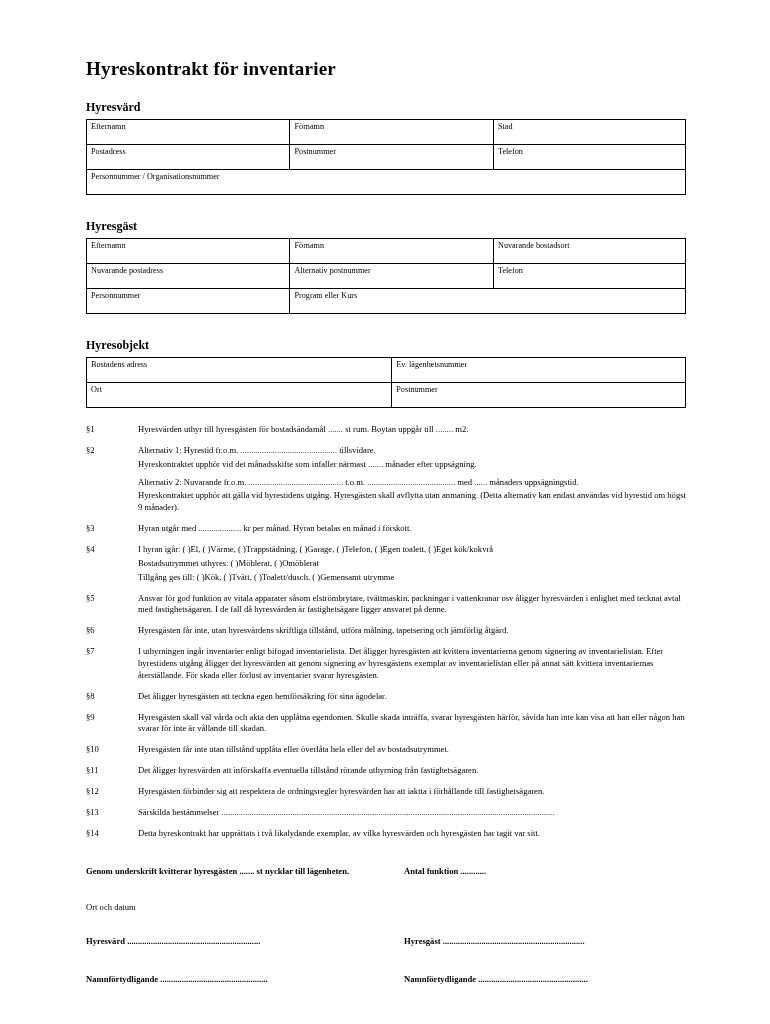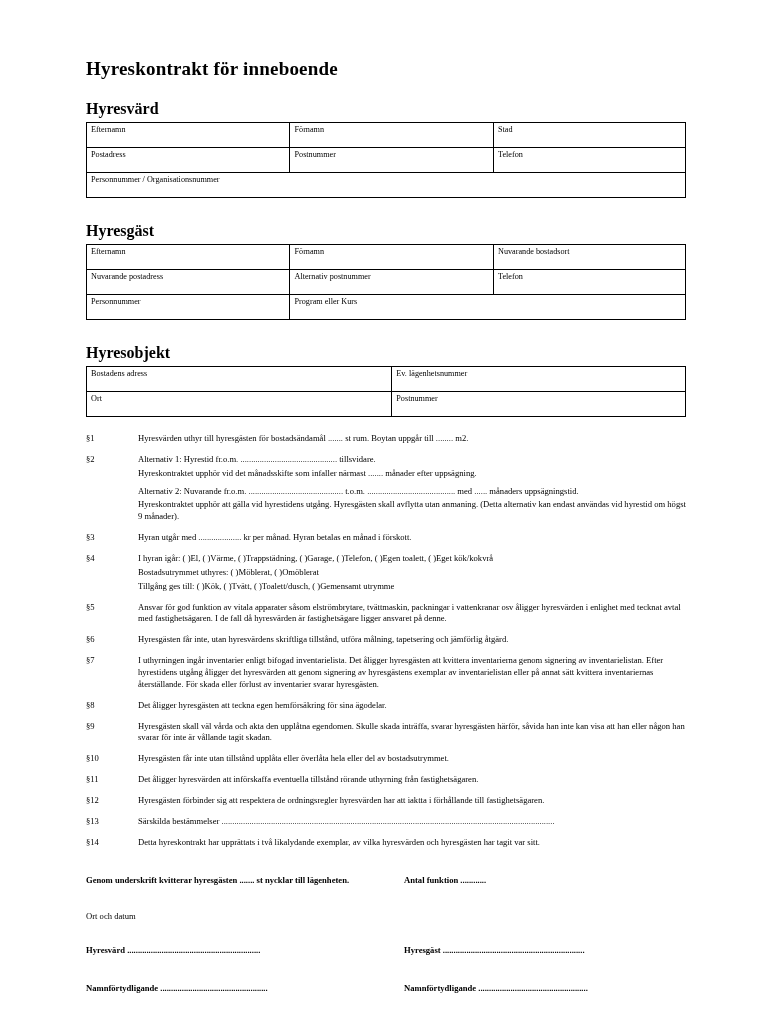--- a/index.html
+++ b/index.html
@@ -28,21 +28,21 @@
     top: 58px;
     width: 600px;
   }
   h1.doc-title {
     font-size: 19px;
     font-weight: bold;
     margin: 0 0 20px 0;
     letter-spacing: 0.2px;
   }
   h2.section-title {
-    font-size: 16px;
+    font-size: 12px;
     font-weight: bold;
     margin: 0 0 4px 0;
   }
   .section {
     margin-bottom: 16px;
   }
   table.grid {
     border-collapse: collapse;
     width: 100%;
     table-layout: fixed;
@@ -115,21 +115,21 @@
     margin-bottom: 28px;
   }
   .nowrap { white-space: nowrap; }
 </style>
 </head>
 <body>
 
 <div class="page">
   <div class="content">
 
-    <h1 class="doc-title">Hyreskontrakt för inneboende</h1>
+    <h1 class="doc-title">Hyreskontrakt för inventarier</h1>
 
     <div class="section">
       <h2 class="section-title">Hyresvärd</h2>
       <table class="grid">
         <tbody>
             <tr>
           <td style="width:34%">
                 <span class="cell-label">Efternamn</span>
               </td>
           <td style="width:34%">
@@ -284,21 +284,21 @@
       <div class="clause">
         <div class="num">§8</div>
         <div class="body">
           <p>Det åligger hyresgästen att teckna egen hemförsäkring för sina ägodelar.</p>
         </div>
       </div>
 
       <div class="clause">
         <div class="num">§9</div>
         <div class="body">
-          <p>Hyresgästen skall väl vårda och akta den upplåtna egendomen. Skulle skada inträffa, svarar hyresgästen härför, såvida han inte kan visa att han eller någon han svarar för inte är vållande tagit skadan.</p>
+          <p>Hyresgästen skall väl vårda och akta den upplåtna egendomen. Skulle skada inträffa, svarar hyresgästen härför, såvida han inte kan visa att han eller någon han svarar för inte är vållande till skadan.</p>
         </div>
       </div>
 
       <div class="clause">
         <div class="num">§10</div>
         <div class="body">
           <p>Hyresgästen får inte utan tillstånd upplåta eller överlåta hela eller del av bostadsutrymmet.</p>
         </div>
       </div>
 

